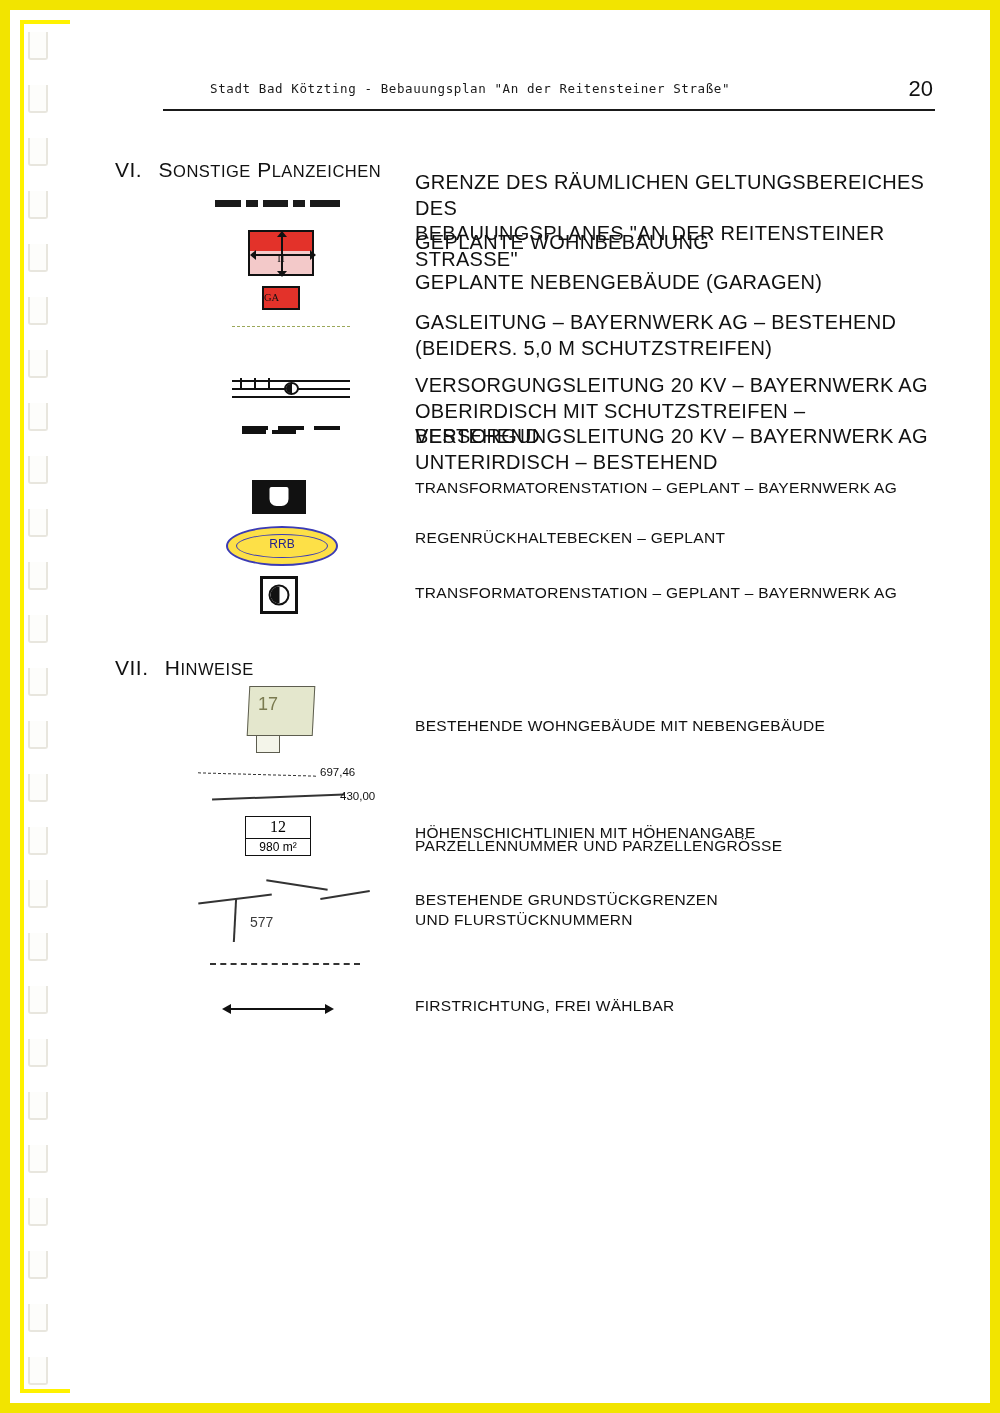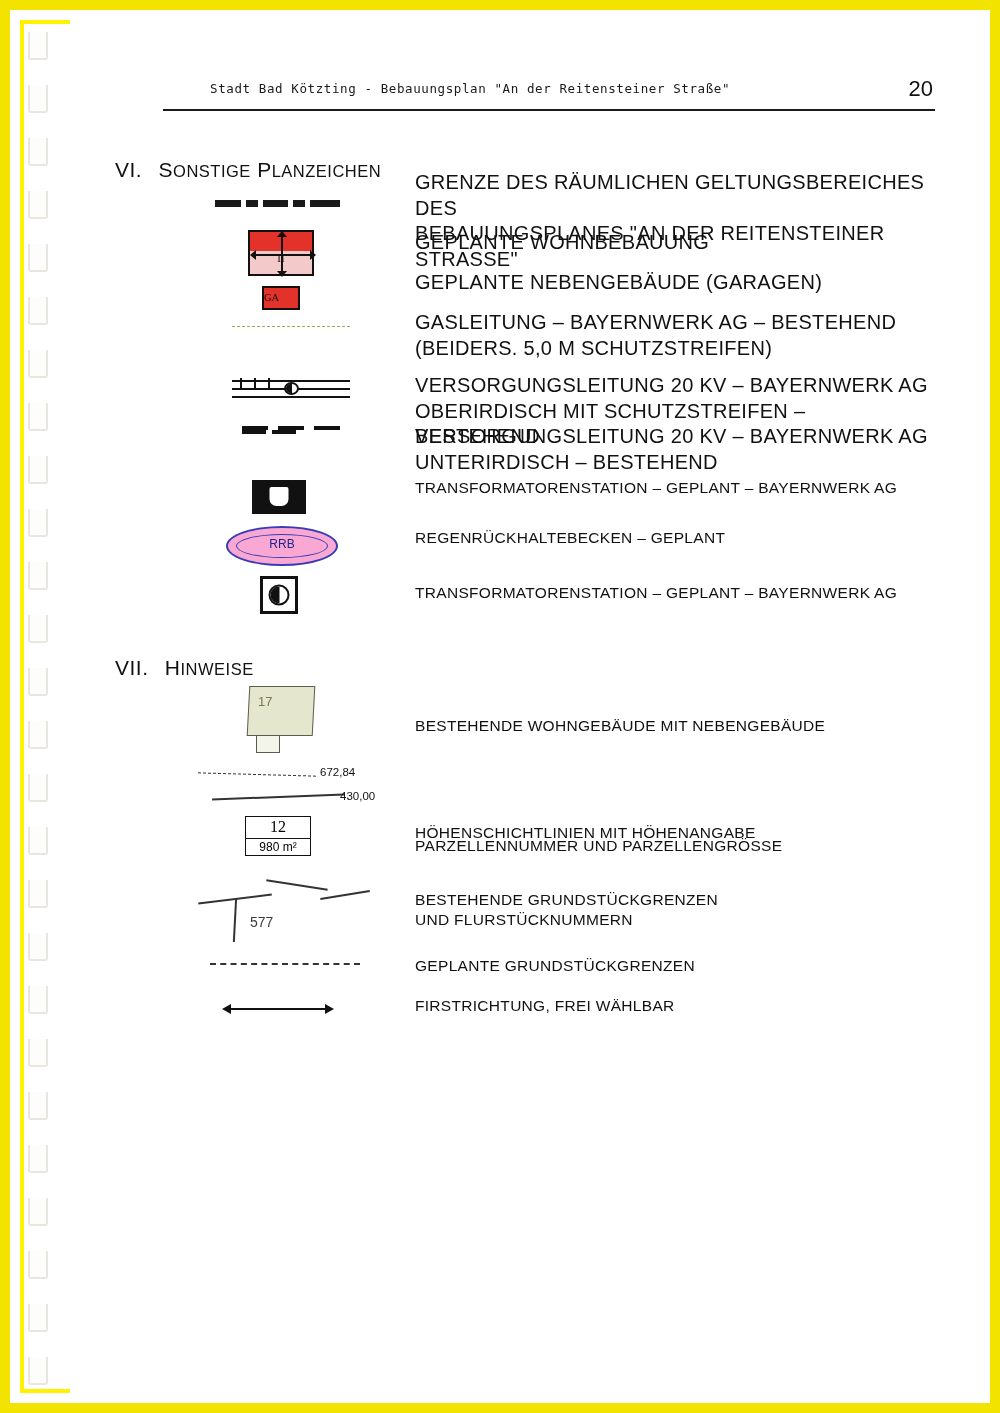--- a/index.html
+++ b/index.html
@@ -244,21 +244,21 @@
     transform: translateX(-50%);
     width: 19px; height: 19px;
     background: #fff;
     border-radius: 2px 2px 7px 7px;
   }
 
   .rrb {
     width: 108px; height: 36px;
     border: 2px solid #3b3bb5;
     border-radius: 50%;
-    background: #f9a8d4;
+    background: #fde047;
     position: relative;
   }
   .rrb .inner {
     position: absolute;
     left: 8px; top: 6px; right: 8px; bottom: 6px;
     border: 1.5px solid #3b3bb5;
     border-radius: 50%;
   }
   .rrb .lbl {
     position: absolute;
@@ -302,21 +302,21 @@
     left: 0; top: 0;
     width: 66px; height: 50px;
     background: #e4e7cd;
     border: 1.5px solid #5d5d4f;
     box-sizing: border-box;
     transform: skewX(-3deg);
   }
   .exist-bld .num {
     position: absolute;
     left: 10px; top: 8px;
-    font-size: 13px;
+    font-size: 18px;
     color: #7a7a50;
     font-family: "Liberation Sans", sans-serif;
   }
   .exist-bld .annex {
     position: absolute;
     left: 8px; top: 49px;
     width: 24px; height: 18px;
     border: 1.5px solid #5d5d4f;
     background: #f4f5ea;
     box-sizing: border-box;
@@ -545,21 +545,21 @@
         <div class="num">17</div>
         <div class="annex"></div>
       </div>
     </div>
     <div class="legend-text t-md" style="left:345px; top:698px; width:540px;">BESTEHENDE WOHNGEBÄUDE MIT NEBENGEBÄUDE</div>
 
     <div class="sym" style="left:128px; top:750px;">
       <div class="contour">
         <div class="c1"></div>
         <div class="c2"></div>
-        <div class="v1">672,84</div>
+        <div class="v1">697,46</div>
         <div class="v2">430,00</div>
       </div>
     </div>
     <div class="legend-text t-md" style="left:345px; top:758px; width:540px;margin-top:47px;">HÖHENSCHICHTLINIEN MIT HÖHENANGABE</div>
 
     <div class="sym" style="left:175px; top:798px;">
       <div class="parcel">
         <div class="n">12</div>
         <div class="a">980 m²</div>
       </div>
@@ -572,21 +572,20 @@
         <div class="l2"></div>
         <div class="l3"></div>
         <div class="l4"></div>
         <div class="num">577</div>
       </div>
     </div>
     <div class="legend-text t-md" style="left:345px; top:872px; width:540px;">BESTEHENDE GRUNDSTÜCKGRENZEN
 UND FLURSTÜCKNUMMERN</div>
 
     <div class="sym planned-gr" style="left:140px; top:945px;"></div>
-    <div class="legend-text t-md" style="left:345px; top:938px; width:540px;">GEPLANTE GRUNDSTÜCKGRENZEN</div>
 
     <div class="sym" style="left:152px; top:985px;">
       <div class="first-arrow">
         <div class="bar"></div>
       </div>
     </div>
     <div class="legend-text t-md" style="left:345px; top:978px; width:540px;">FIRSTRICHTUNG, FREI WÄHLBAR</div>
 
   </div>
 </div>

